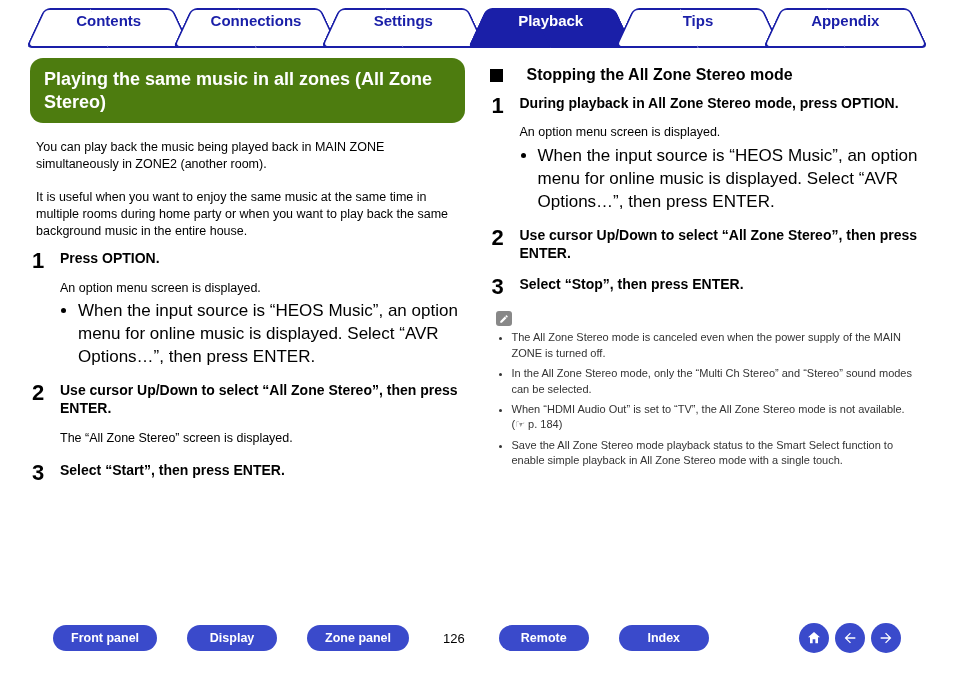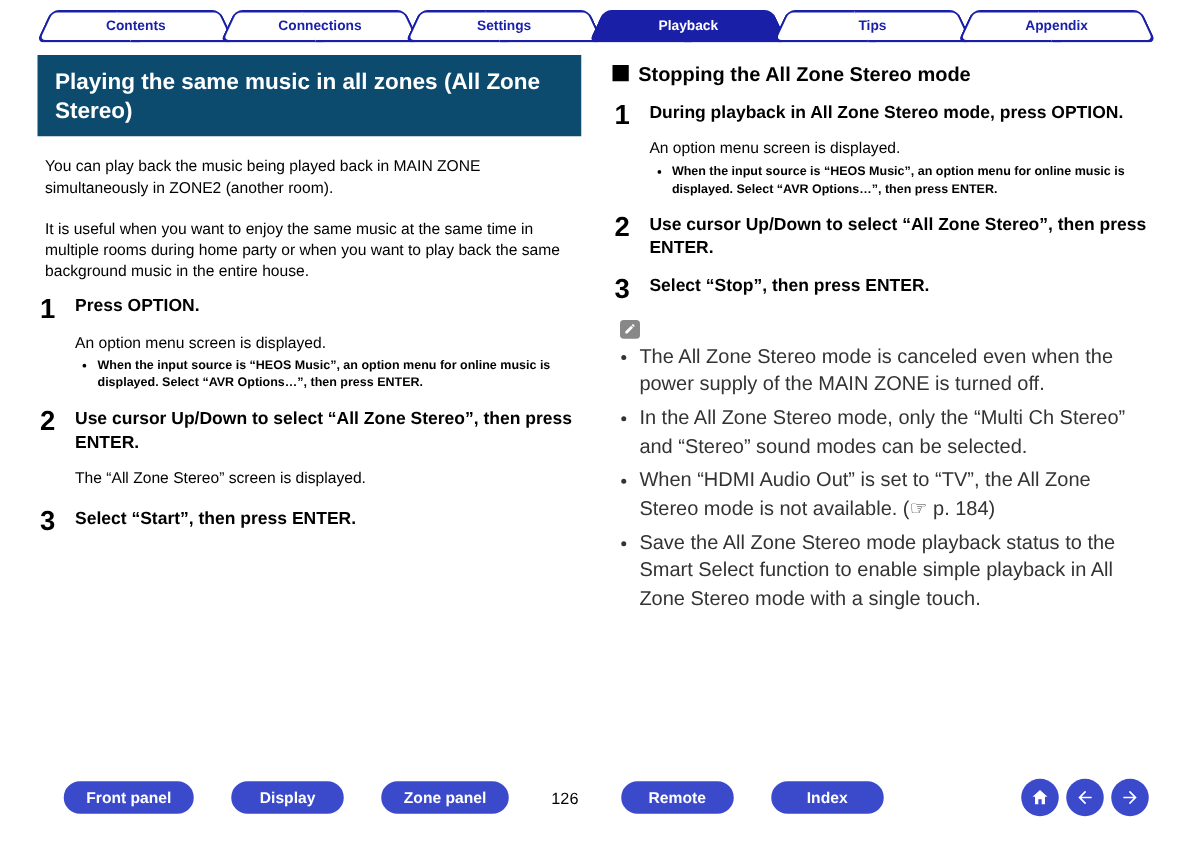--- a/index.html
+++ b/index.html
@@ -16,26 +16,26 @@
 
   
   .topnav {
     display: flex;
     gap: 0px;
     padding: 8px 35px 10px 35px;
     justify-content: space-between;
   }
   .tab {
     flex: 1;
-    height: 26px;
+    height: 40px;
     position: relative;
     text-align: center;
     line-height: 26px;
     font-weight: bold;
-    font-size: 11px;
+    font-size: 15px;
     color: #1a1fa8;
     cursor: pointer;
   }
   
   .tab::before, .tab::after {
     content: "";
     position: absolute;
     top: 0; bottom: 0;
     width: 55%;
     border: 2px solid #1a1fa8;
@@ -49,66 +49,67 @@
 
   
   .content {
     display: flex;
     padding: 0 30px;
     gap: 25px;
   }
   .col { flex: 1; min-width: 0; }
 
   .section-head {
-    background: #0c4a6e;
+    background: #4d7c0f;
     color: #fff;
     font-weight: bold;
     font-size: 18px;
     padding: 10px 14px;
-    border-radius: 0;
+    border-radius: 13px;
     line-height: 1.25;
     margin-bottom: 8px;
   }
 
   p.intro { margin: 16px 6px 8px 6px; font-size: 12.5px; line-height: 1.35; }
 
   .step { display: flex; margin: 10px 2px 4px 2px; }
   .step-num { font-size: 22px; font-weight: bold; width: 28px; flex-shrink: 0; line-height: 1.1; }
   .step-body { flex: 1; }
   .step-title { font-weight: bold; font-size: 14px; line-height: 1.3; margin-bottom: 3px; }
   .step-desc { font-size: 12.5px; line-height: 1.35; margin-bottom: 4px; margin-top: 12px; }
-  .step-body ul { margin: 4px 0 0 0; padding-left: 18px; font-size: 10px; line-height: 1.35; font-weight: bold; }
+  .step-body ul { margin: 4px 0 0 0; padding-left: 18px; font-size: 17px; line-height: 1.35; }
   .step-body ul li { margin-bottom: 2px; }
 
   .subhead {
     font-weight: bold;
     font-size: 16px;
     margin: 8px 0 10px 0;
     display: flex;
-    gap: 8px;
+    align-items: center;
+    gap: 24px;
   }
   .subhead .sq { width: 13px; height: 13px; background: #000; flex-shrink:0; }
 
   .note-icon {
     width: 16px; height: 15px;
     background: #888; border-radius: 3px;
     display: inline-flex; align-items: center; justify-content: center;
     margin: 8px 0 2px 6px;
   }
   .note-icon svg { width: 10px; height: 10px; fill: #fff; }
 
-  .notes { margin: 2px 6px 0 10px; padding-left: 12px; font-size: 16px; line-height: 1.4; color:#333; }
+  .notes { margin: 2px 6px 0 10px; padding-left: 12px; font-size: 11px; line-height: 1.4; color:#333; }
   .notes li { margin-bottom: 5px; }
 
   
   .bottombar {
     position: absolute;
     bottom: 20px;
-    left: 16px; right: 0;
-    padding: 0 35px;
+    left: 0; right: 0;
+    padding: 0 53px;
     display: flex;
     align-items: center;
     gap: 30px;
   }
   .chip {
     background: #3a4acb;
     color: #fff;
     font-weight: bold;
     font-size: 12.5px;
     padding: 6px 18px;

